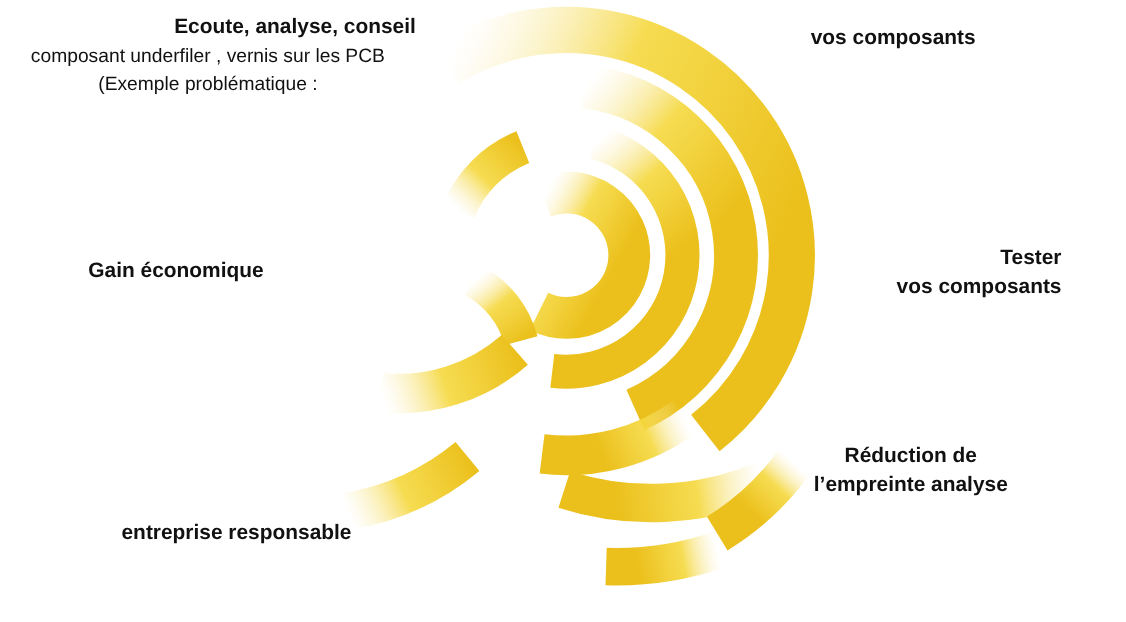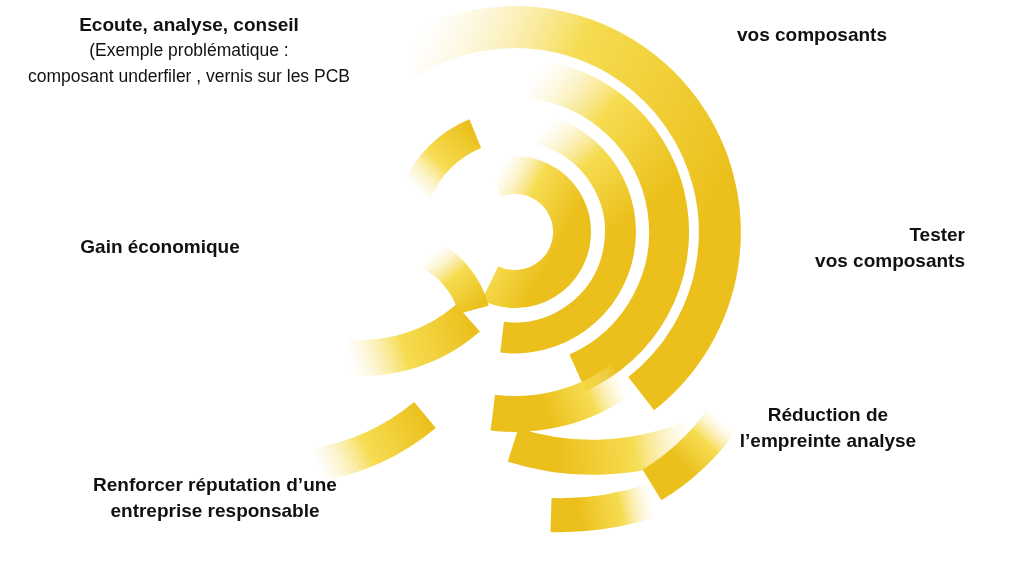--- a/index.html
+++ b/index.html
@@ -10,21 +10,21 @@
     background:#ffffff;
     font-family:"Liberation Sans", sans-serif;
     color:#111111;
   }
   #burst{position:absolute;left:0;top:0;width:1024px;height:565px;}
   .label{position:absolute;text-align:center;line-height:25px;}
   .label .t{font-weight:700;font-size:19px;}
   .label .s{font-weight:400;font-size:17.5px;}
   .label div{white-space:nowrap;}
   #lbl-top-left{left:0px;top:13px;width:378px;}
-  #lbl-top-left .t{line-height:24px;}
+  #lbl-top-left .t{line-height:24px;text-align:right;}
   #lbl-top-left .s{line-height:26px;}
   #lbl-top-right{left:602px;top:22px;width:420px;}
   #lbl-mid-left{left:30px;top:234px;width:260px;text-align:center;}
   #lbl-mid-right{left:745px;top:222px;width:220px;line-height:25.5px;text-align:right;}
   #lbl-bottom-right{left:708px;top:402px;width:240px;line-height:25.5px;}
   #lbl-bottom-left{left:55px;top:472px;width:320px;line-height:26px;}
 </style>
 </head>
 <body>
 
@@ -114,22 +114,22 @@
 
     <path d="M 653 500 A 290 290 0 0 1 551 515" fill="none" stroke="url(#g10)" stroke-width="34"></path>
 
     <path d="M 722 420 A 240 240 0 0 1 652 485" fill="none" stroke="url(#g11)" stroke-width="36"></path>
 
     <path d="M 406.4 58.2 A 205 205 0 0 1 641.2 393.6" fill="none" stroke="url(#g12)" stroke-width="42"></path>
   </svg>
 
   <div class="label" id="lbl-top-left">
     <div class="t">Ecoute, analyse, conseil</div>
+    <div class="s">composant underfiler , vernis sur les PCB</div>
     <div class="s">(Exemple problématique :</div>
-    <div class="s">composant underfiler , vernis sur les PCB</div>
   </div>
 
   <div class="label" id="lbl-top-right">
     <div class="t">vos composants</div>
   </div>
 
   <div class="label" id="lbl-mid-left">
     <div class="t">Gain économique</div>
   </div>
 
@@ -137,17 +137,16 @@
     <div class="t">Tester</div>
     <div class="t">vos composants</div>
   </div>
 
   <div class="label" id="lbl-bottom-right">
     <div class="t">Réduction de</div>
     <div class="t">l’empreinte analyse</div>
   </div>
 
   <div class="label" id="lbl-bottom-left">
-    <div class="t">Renforcer réputation d’une</div>
     <div class="t">entreprise responsable</div>
   </div>
 
 </div>
 
 </body></html>

